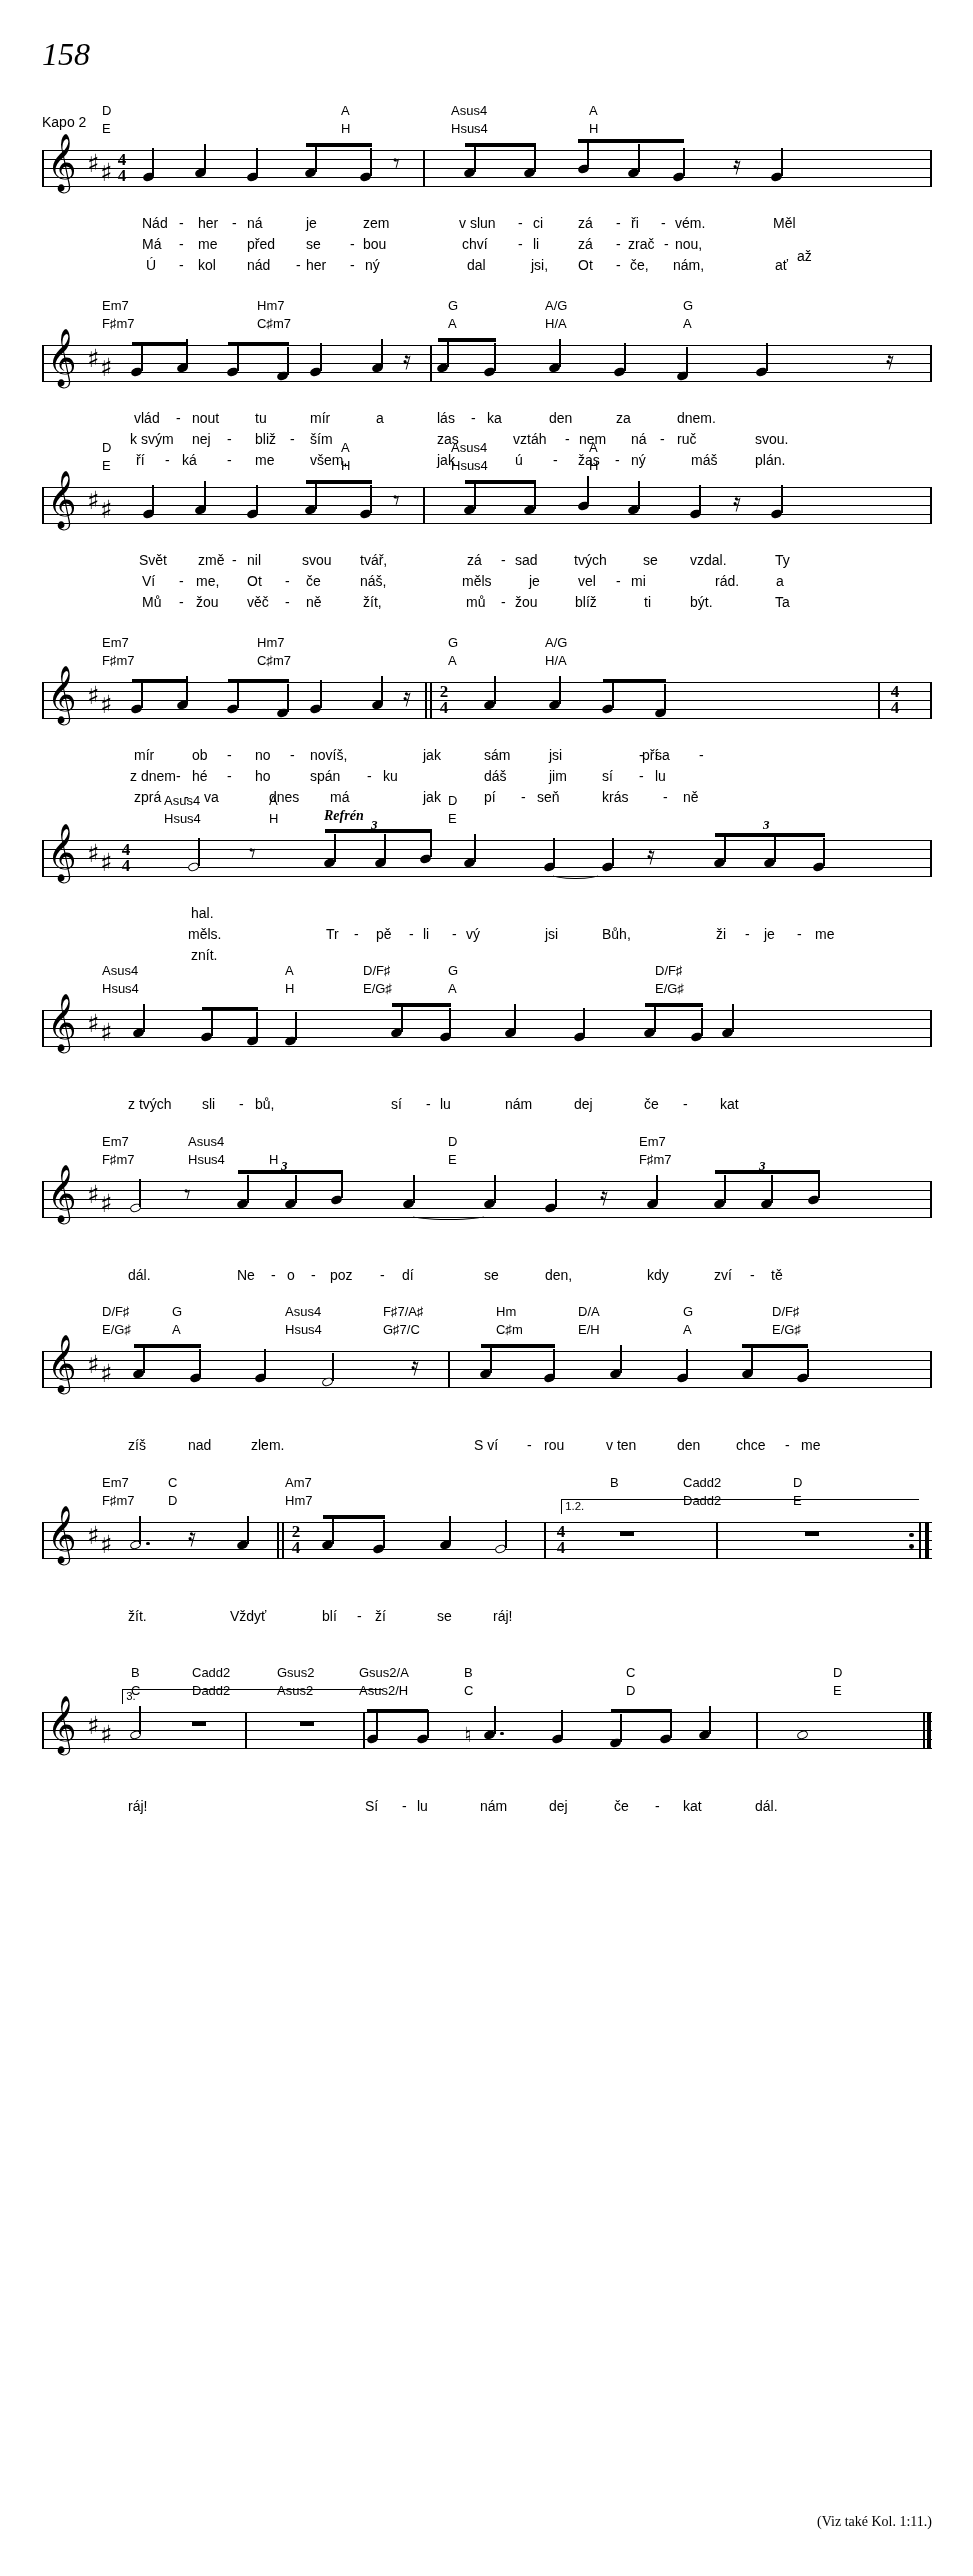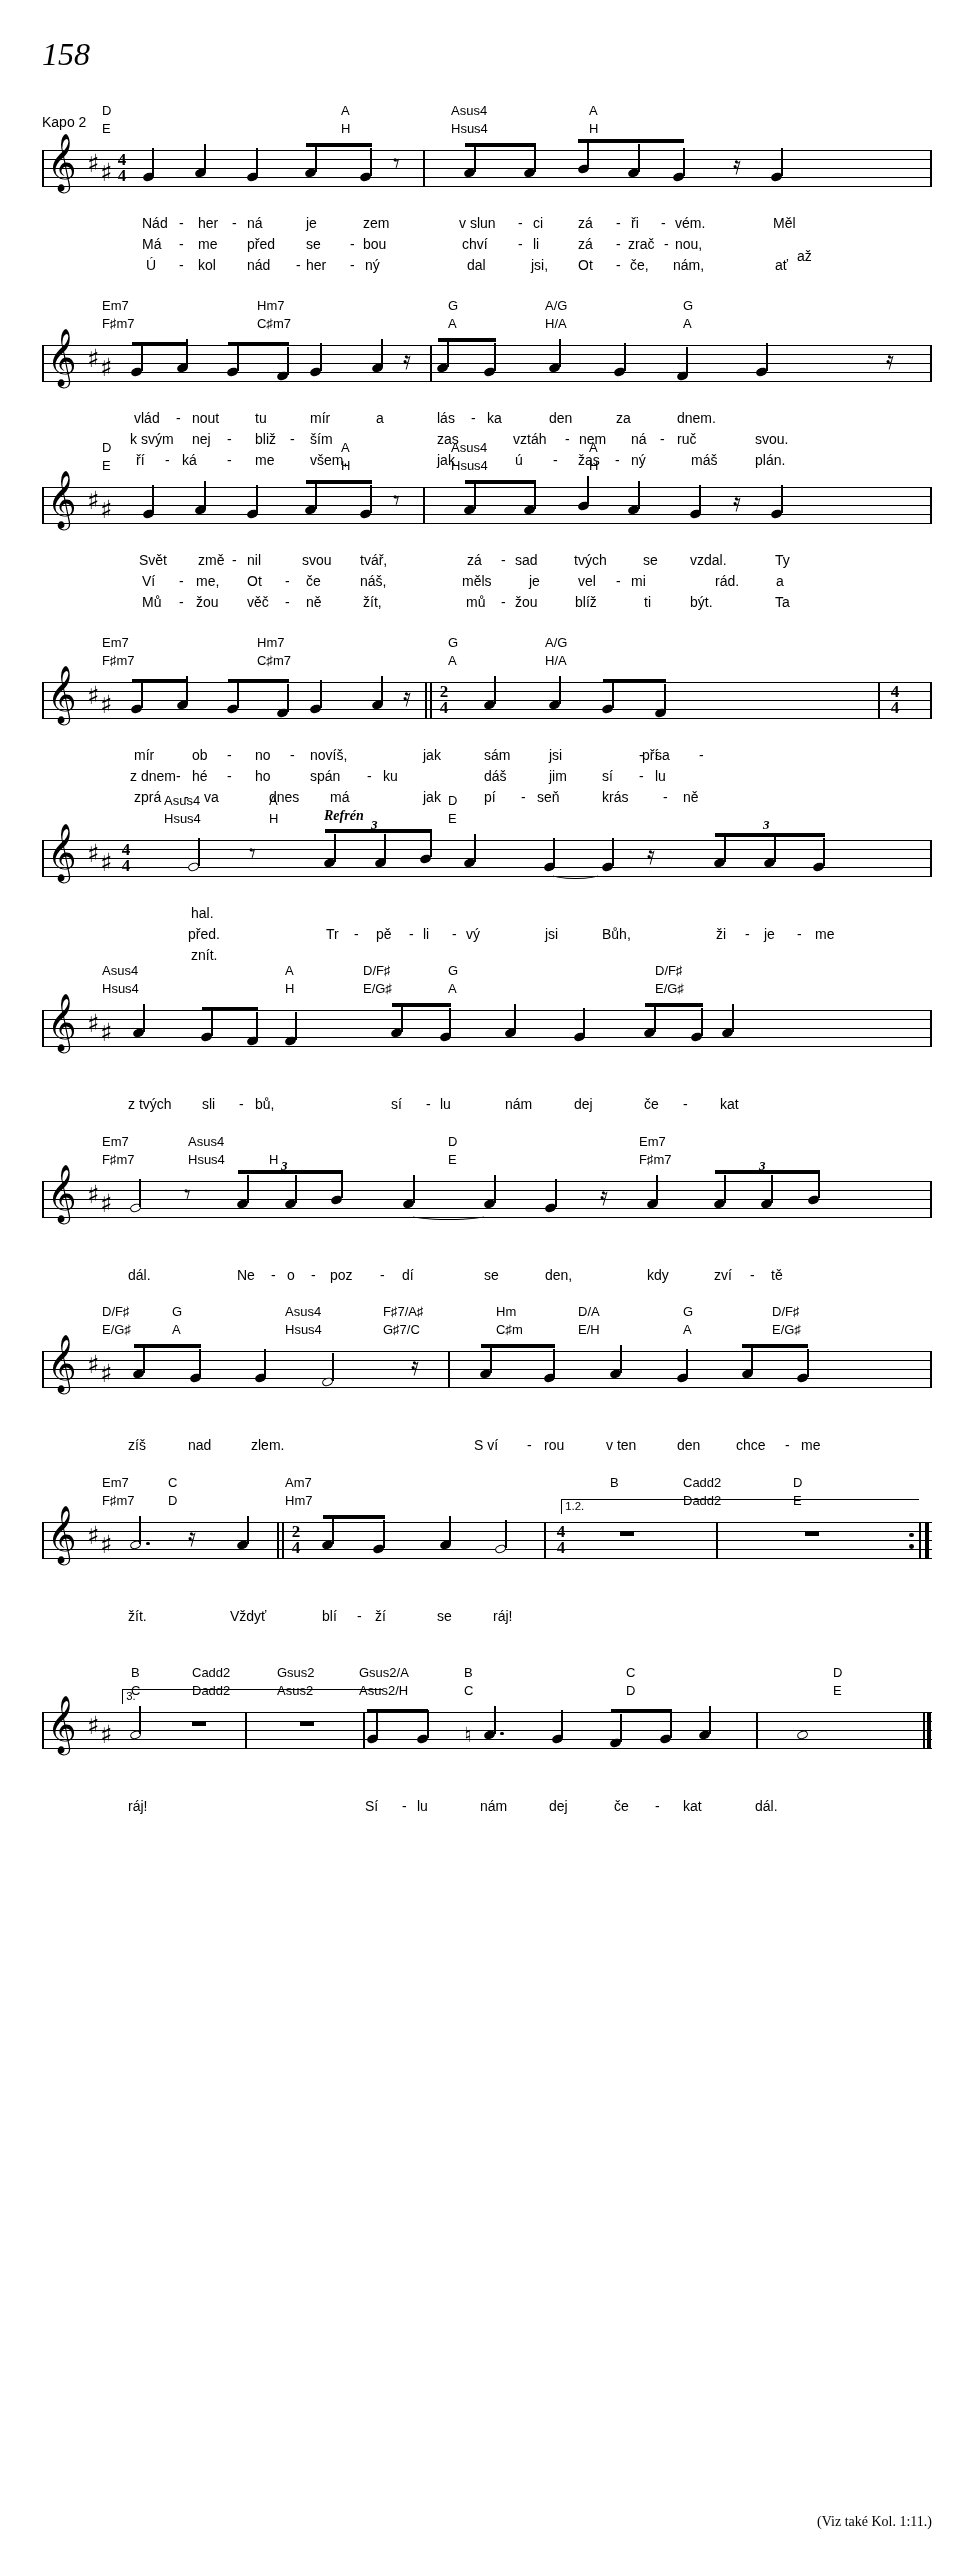--- a/index.html
+++ b/index.html
@@ -707,21 +707,21 @@
     <div class="chord upper" style="left:122px;top:-47px;">Asus4</div>
     <div class="chord lower" style="left:122px;top:-29px;">Hsus4</div>
     <div class="chord upper" style="left:227px;top:-47px;">A</div>
     <div class="chord lower" style="left:227px;top:-29px;">H</div>
     <div class="chord upper" style="left:406px;top:-47px;">D</div>
     <div class="chord lower" style="left:406px;top:-29px;">E</div>
     <div class="refren" style="left:282px;top:-32px;">Refrén</div>
 
     <div class="lyric" style="left:149px;top:65px;">hal.</div>
 
-    <div class="lyric" style="left:146px;top:86px;">před.</div>
+    <div class="lyric" style="left:146px;top:86px;">měls.</div>
     <div class="lyric" style="left:284px;top:86px;">Tr</div>
     <div class="lyric" style="left:312px;top:86px;">-</div>
     <div class="lyric" style="left:334px;top:86px;">pě</div>
     <div class="lyric" style="left:367px;top:86px;">-</div>
     <div class="lyric" style="left:381px;top:86px;">li</div>
     <div class="lyric" style="left:410px;top:86px;">-</div>
     <div class="lyric" style="left:424px;top:86px;">vý</div>
     <div class="lyric" style="left:503px;top:86px;">jsi</div>
     <div class="lyric" style="left:560px;top:86px;">Bůh,</div>
     <div class="lyric" style="left:674px;top:86px;">ži</div>

